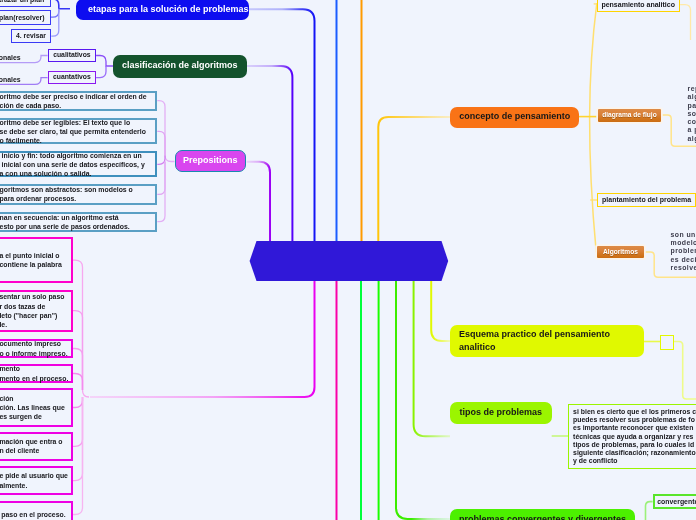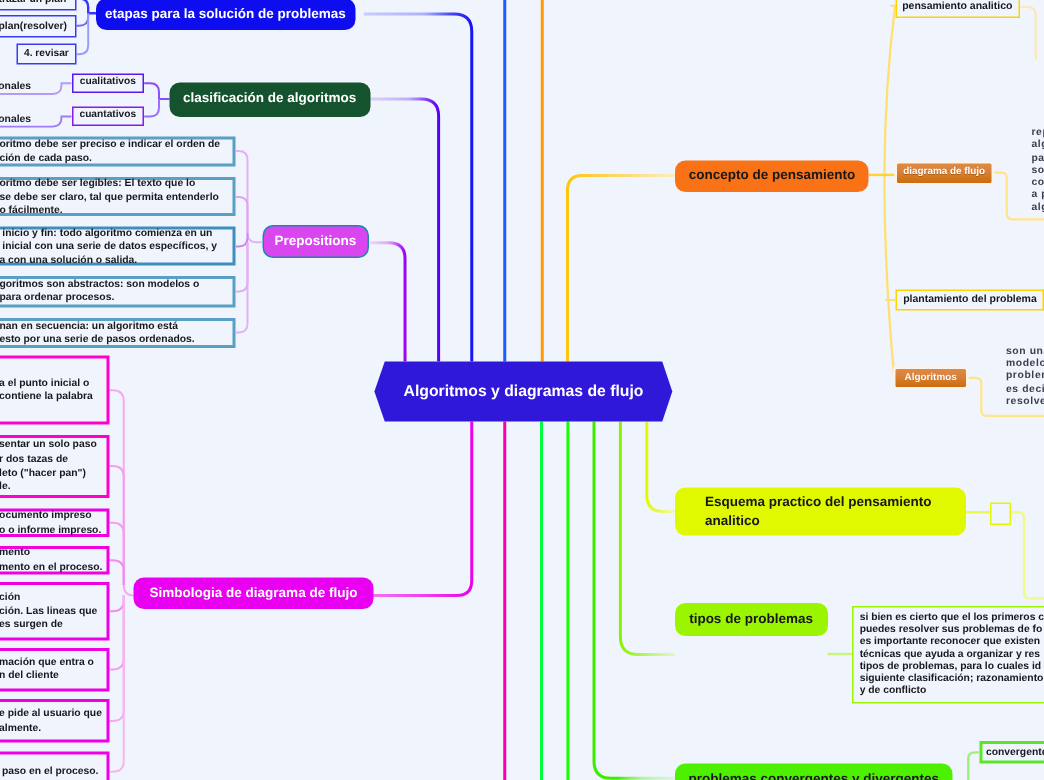--- a/index.html
+++ b/index.html
@@ -157,39 +157,36 @@
   <path d="M671.9 341.5 L679 341.5 Q682.7 341.5 682.7 345.2 L682.7 395.3 Q682.7 399 686.4 399 L700 399" stroke="#eefb8a" stroke-width="1.6"></path>
 
   <path d="M551.7 436 L568.4 436" stroke="#c6f77c" stroke-width="1.6"></path>
 
   <path d="M645.5 520 L645.5 506 Q645.5 501.6 650 501.6 L652.6 501.6" stroke="#9cf07a" stroke-width="1.6"></path>
  </g>
 
  <path d="M256.5 241 L441.5 241 L448.2 261 L441.5 281 L256.5 281 L249.6 261 Z" fill="#3018d8"></path>
 </svg>
 
-<div id="hexlabel">Algoritmos y diagramas de flujo</div>
-
-<div class="nd pill" style="left:64px;top:-1px;width:172.5px;height:21px;background:#0d0df0;color:#fff;">
+
+<div class="nd pill" style="left:76px;top:-1px;width:172.5px;height:21px;background:#0d0df0;color:#fff;text-align:right;">
   <span>etapas para la solución de problemas</span></div>
 
 <div class="nd pill" style="left:113px;top:54.8px;width:133.5px;height:22.8px;background:#14532d;color:#fff;">
   <span>clasificación de algoritmos</span></div>
 
 <div class="nd pill" style="left:174.5px;top:150.3px;width:71.5px;height:22.2px;background:#d946ef;color:#fff;border:1.5px solid #1b87b0;">
   <span>Prepositions</span></div>
 
-<div class="nd pill" style="left:89px;top:385.4px;width:160px;height:20.8px;background:#ea00f0;color:#fff;">
-  <span>Simbologia de diagrama de flujo</span></div>
 
 <div class="nd pill" style="left:450.3px;top:106.8px;width:128.8px;height:20.8px;background:#f97316;color:#181818;">
   <span>concepto de pensamiento</span></div>
 
 <div class="nd pill" style="left:450px;top:325px;width:194px;height:32px;background:#e0f900;color:#181818;
-            justify-content:flex-start;text-align:left;padding-left:20px;line-height:1.5;">
+            justify-content:flex-start;text-align:left;padding-left:9px;line-height:1.5;">
   <span>Esquema practico del pensamiento
 analitico</span></div>
 
 <div class="nd pill" style="left:449.7px;top:402px;width:102px;height:21.5px;background:#9bf500;color:#181818;">
   <span>tipos de problemas</span></div>
 
 <div class="nd pill" style="left:450px;top:509.2px;width:185px;height:21px;background:#4cf000;color:#181818;">
   <span>problemas convergentes y divergentes</span></div>
 
 <div class="nd obox" style="left:-25px;top:-7.5px;width:75.5px;height:14.7px;border:1.5px solid #3a3af5;padding-left:23px;font-size:6.9px;">

